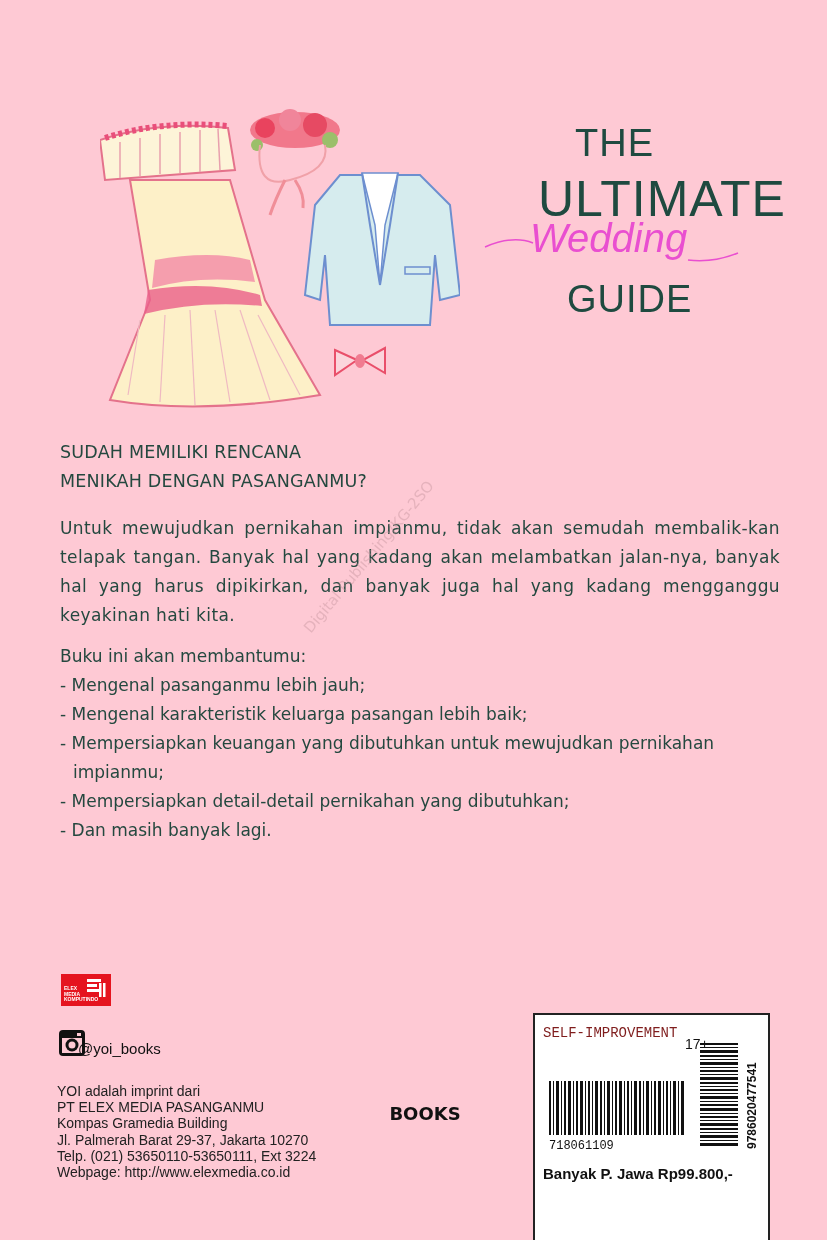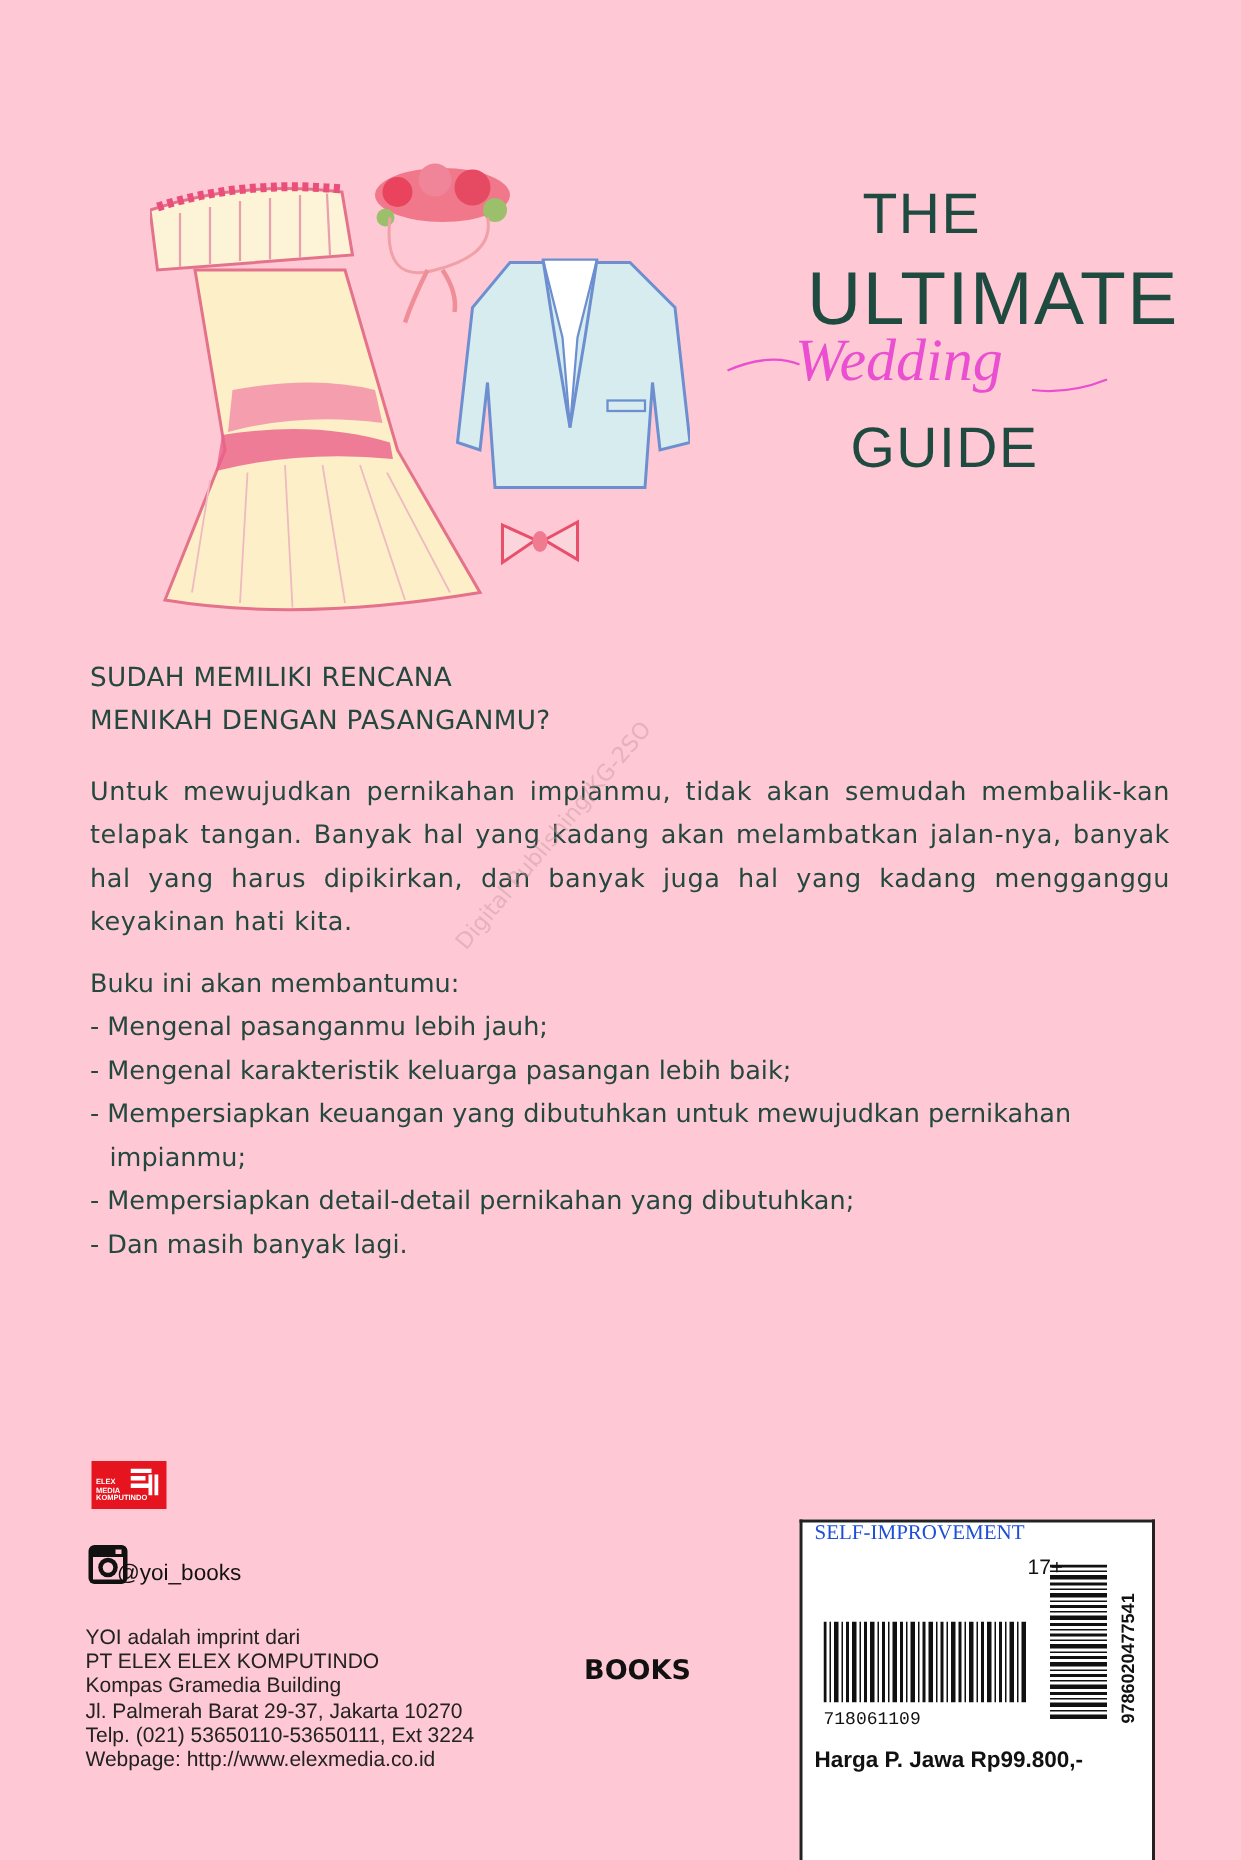--- a/index.html
+++ b/index.html
@@ -13,21 +13,21 @@
   
   .title-line {
     position:absolute; color:#1f4a40;
     font-family:"Liberation Sans", sans-serif; font-weight:400;
     letter-spacing:1px;
   }
   .t-the { left:575px; top:122px; font-size:38px; }
   .t-ult { left:538px; top:170px; font-size:50px; }
   .t-wed {
     left:530px; top:216px; font-size:40px; color:#e94fd0;
-    font-family:Liberation Serif, serif; font-style:italic; letter-spacing:0;
+    font-family:Liberation Sans, sans-serif; font-style:italic; letter-spacing:0;
   }
   .t-guide { left:567px; top:278px; font-size:38px; }
 
   
   .heading {
     position:absolute; left:60px; top:438px; color:#24483f;
     font-family:"DejaVu Sans", sans-serif; font-size:17.5px; line-height:29px;
     letter-spacing:0.2px;
   }
   .para {
@@ -74,21 +74,21 @@
     font-family:"DejaVu Sans", sans-serif; font-weight:bold; color:#111;
   }
   .yoi-big { font-size:50px; line-height:48px; letter-spacing:-2px; }
   .yoi-small { font-size:18px; line-height:22px; }
 
   
   .bc-box {
     position:absolute; left:533px; top:1013px; width:233px; height:240px;
     background:#fff; border:2px solid #222; border-bottom:none;
   }
-  .bc-cat { position:absolute; left:8px; top:0; font-family:Liberation Serif, serif; font-size:14px; color:#1d4ed8; }
+  .bc-cat { position:absolute; left:8px; top:10px; font-family:Liberation Mono, monospace; font-size:14px; color:#7f1d1d; }
   .bc-age { position:absolute; left:150px; top:21px; font-family:"Liberation Sans", sans-serif; font-size:14px; color:#111; }
   .bc-h { position:absolute; left:14px; top:66px; width:136px; height:54px; }
   .bc-hnum { position:absolute; left:14px; top:124px; font-family:"Liberation Mono", monospace; font-size:12px; color:#111; }
   .bc-v { position:absolute; left:165px; top:28px; width:38px; height:104px; }
   .bc-vnum {
     position:absolute; left:210px; top:134px; font-family:"Liberation Sans", sans-serif; font-weight:bold;
     font-size:12px; color:#111; transform:rotate(-90deg); transform-origin:left top; white-space:nowrap;
   }
   .bc-price { position:absolute; left:8px; top:150px; font-family:"Liberation Sans", sans-serif; font-weight:bold; font-size:15px; color:#111; }
 </style>
@@ -190,21 +190,21 @@
   <rect x="1" y="1" width="26" height="26" rx="4" fill="#111"></rect>
   <rect x="4" y="9" width="20" height="15" fill="#fec9d4"></rect>
   <circle cx="14" cy="16" r="6.5" fill="#111"></circle>
   <circle cx="14" cy="16" r="3.5" fill="#fec9d4"></circle>
   <rect x="19" y="4" width="4" height="3" fill="#fec9d4"></rect>
 </svg>
 <div class="insta-handle">@yoi_books</div>
 
 <div class="pub-info">
   <div>YOI adalah imprint dari</div>
-  <div>PT ELEX ELEX KOMPUTINDO</div>
+  <div>PT ELEX MEDIA PASANGANMU</div>
   <div>Kompas Gramedia Building</div>
   <div>Jl. Palmerah Barat 29-37, Jakarta 10270</div>
   <div>Telp. (021) 53650110-53650111, Ext 3224</div>
   <div>Webpage: http://www.elexmedia.co.id</div>
 </div>
 
 <div class="yoi">
   <div class="yoi-small">BOOKS</div>
 </div>
 
@@ -279,14 +279,14 @@
         <rect x="0" y="80" width="38" height="3"></rect>
       <rect x="0" y="85" width="38" height="2"></rect>
         <rect x="0" y="89" width="38" height="1"></rect>
       <rect x="0" y="92" width="38" height="3"></rect>
         <rect x="0" y="97" width="38" height="1"></rect>
       <rect x="0" y="100" width="38" height="3"></rect>
     </g>
   </svg>
   <div class="bc-vnum">9786020477541</div>
 
-  <div class="bc-price">Harga P. Jawa Rp99.800,-</div>
+  <div class="bc-price">Banyak P. Jawa Rp99.800,-</div>
 </div>
 
 </body></html>

